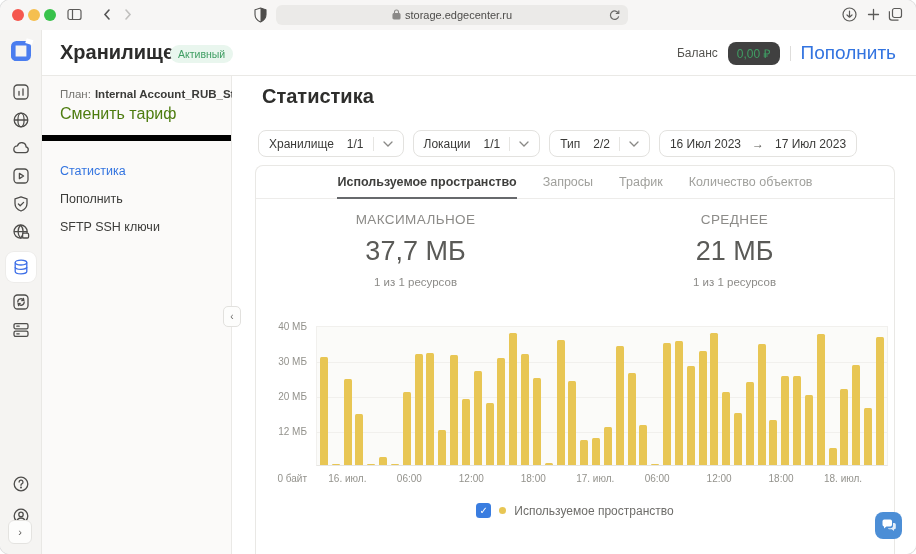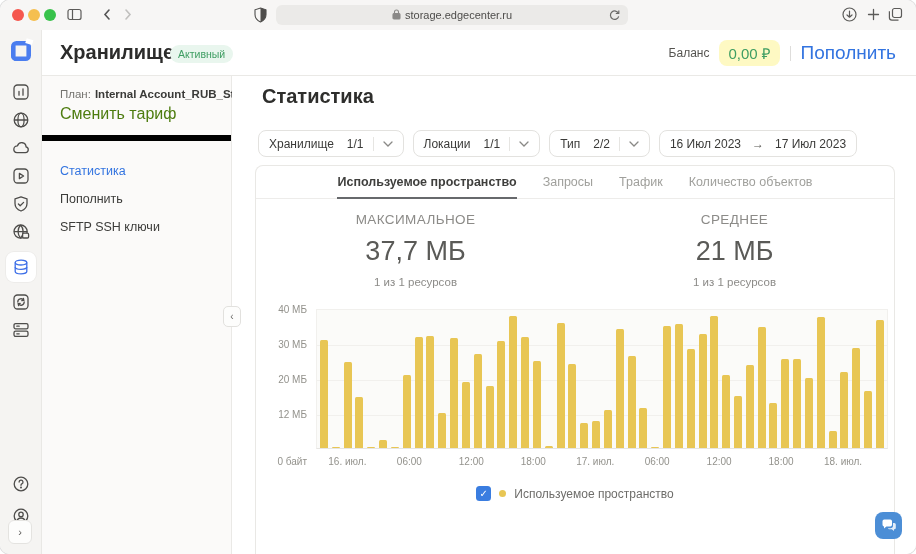--- a/index.html
+++ b/index.html
@@ -29,21 +29,21 @@
   .expand-btn { position:absolute; left:8px; bottom:10px; width:24px; height:24px; background:#fdfdfc; border:1px solid #e4e3e0;
                 border-radius:6px; display:flex; align-items:center; justify-content:center; color:#5c5b59; font-size:11px; }
 
   
   .app-header { position:absolute; left:42px; top:30px; right:0; height:46px; background:#fff; border-bottom:1px solid #eae9e6; }
   .app-title { position:absolute; left:18px; top:11px; font-size:20px; font-weight:700; color:#2c2c2b; }
   .status-badge { position:absolute; left:128px; top:15px; font-size:10.5px; color:#3f9e63; background:#e9f6ee;
                   padding:3px 8px; border-radius:9px; }
   .header-right { position:absolute; right:20px; top:0; height:46px; display:flex; align-items:center; gap:10px; }
   .balance-label { font-size:12px; color:#555450; }
-  .balance-pill { font-size:15px; color:#3f9e63; background:#fef9c3; padding:3px 9px; border-radius:8px; }
+  .balance-pill { font-size:12px; color:#3f9e63; background:#404040; padding:3px 9px; border-radius:8px; }
   .header-div { width:1px; height:15px; background:#dedddb; }
   .topup-link { font-size:19px; color:#3374e0; }
 
   
   .left-panel { position:absolute; left:42px; top:76px; width:190px; bottom:0; background:#fbfaf9; border-right:1px solid #eae9e6; }
   .plan-box { padding:11px 14px 12px 18px; border-bottom:6px solid #000000; }
   .plan-line { font-size:11.5px; color:#74736f; display:flex; align-items:center; gap:4px; white-space:nowrap; }
   .plan-value { color:#3a3a38; font-weight:700; }
   .info-icon { width:13px; height:13px; border-radius:50%; background:#c8c7c4; color:#fff; font-size:9px; font-weight:700;
                display:inline-flex; align-items:center; justify-content:center; flex:0 0 auto; }
@@ -73,21 +73,21 @@
   .tab { font-size:12.5px; color:#a0a09c; display:flex; align-items:center; position:relative; cursor:pointer; }
   .tab.active { color:#3f3f3d; font-weight:700; }
   .tab.active::after { content:""; position:absolute; left:0; right:0; bottom:-1px; height:2px; background:#67696c; }
 
   .stats { display:flex; margin-top:13px; }
   .stat { flex:1; text-align:center; }
   .stat-label { font-size:13.5px; color:#8c8b88; letter-spacing:.4px; }
   .stat-value { font-size:27px; color:#5a5a57; margin-top:9px; }
   .stat-sub { font-size:11.5px; color:#8c8b88; margin-top:9px; }
 
-  .chart-wrap { margin:21px 6px 0 8px; display:flex;justify-content:center; }
+  .chart-wrap { margin:38px 6px 0 8px; display:flex;justify-content:center; }
   .y-axis { width:52px; position:relative; height:140px; flex:0 0 auto; }
   .y-label { position:absolute; right:9px; transform:translateY(-50%); font-size:10px; color:#93928c; white-space:nowrap; }
   .plot { flex:1; position:relative; height:140px; background:#fbfbf9; border:1px solid #f1f0ed; border-bottom:1px solid #e6e5e2; }
   .gridline { position:absolute; left:0; right:0; height:1px; background:#f1f0ed; }
   .bars { position:absolute; left:3px; right:3px; top:0; bottom:0; display:flex; align-items:flex-end; justify-content:space-between; }
   .bar { width:8px; border-radius:1.5px 1.5px 0 0; }
   .x-axis { position:relative; height:18px; margin:4px 7px 0 60px; }
   .x-label { position:absolute; top:3px; transform:translateX(-50%); font-size:10px; color:#93928c; white-space:nowrap; }
 
   .legend { display:flex; align-items:center; justify-content:center; gap:8px; margin-top:15px; }

